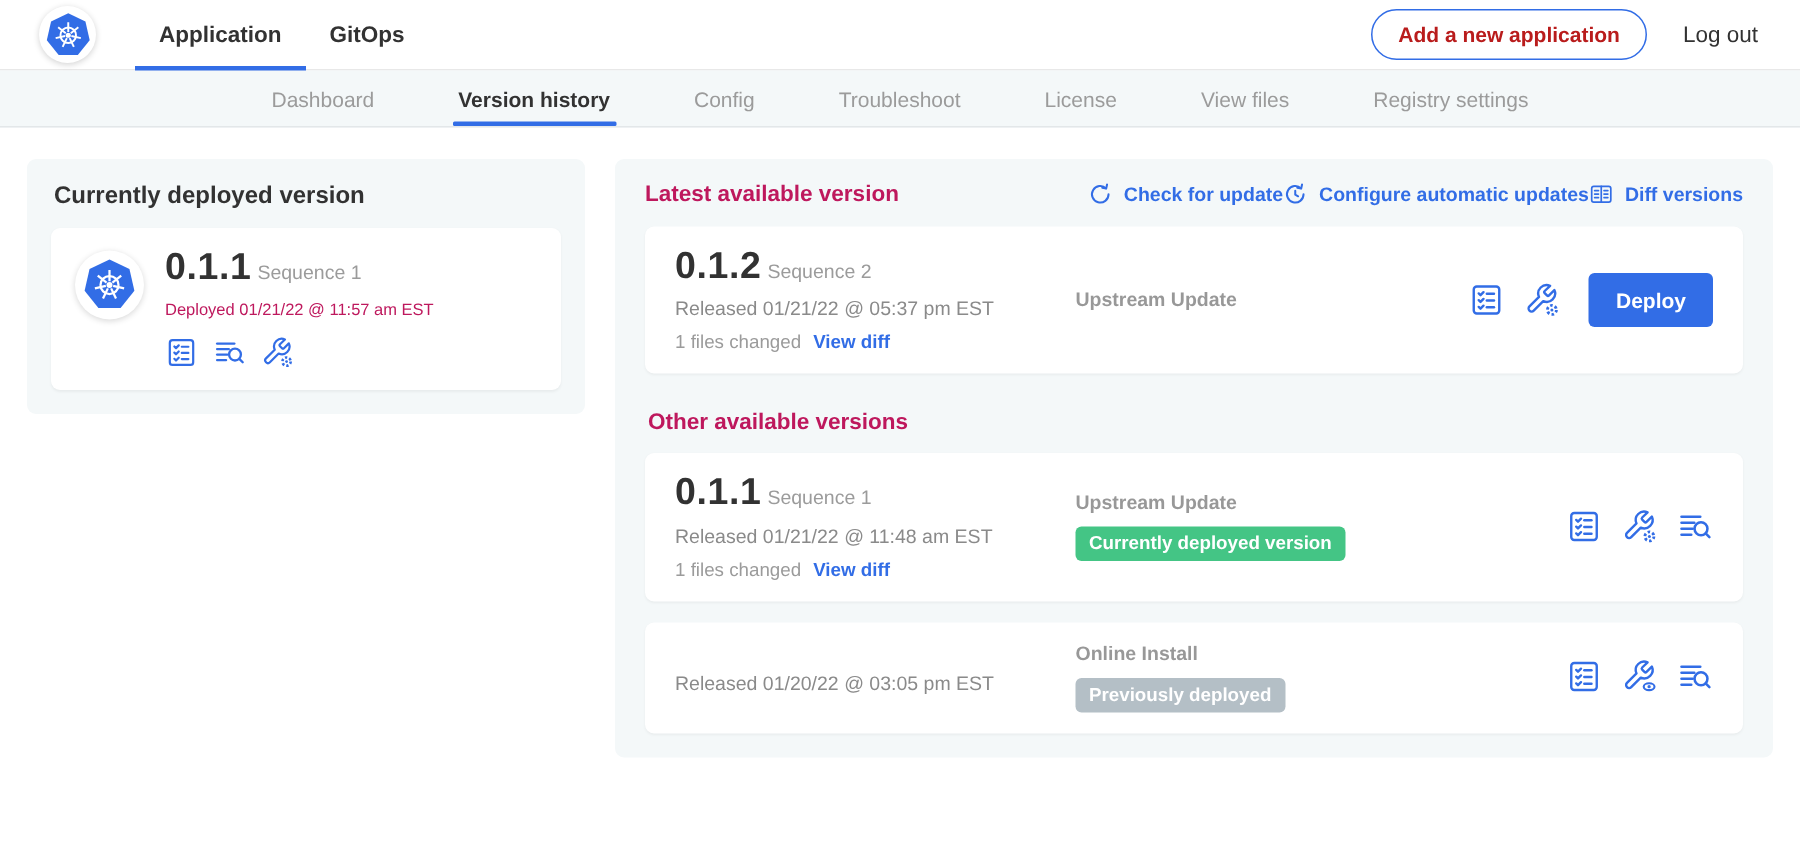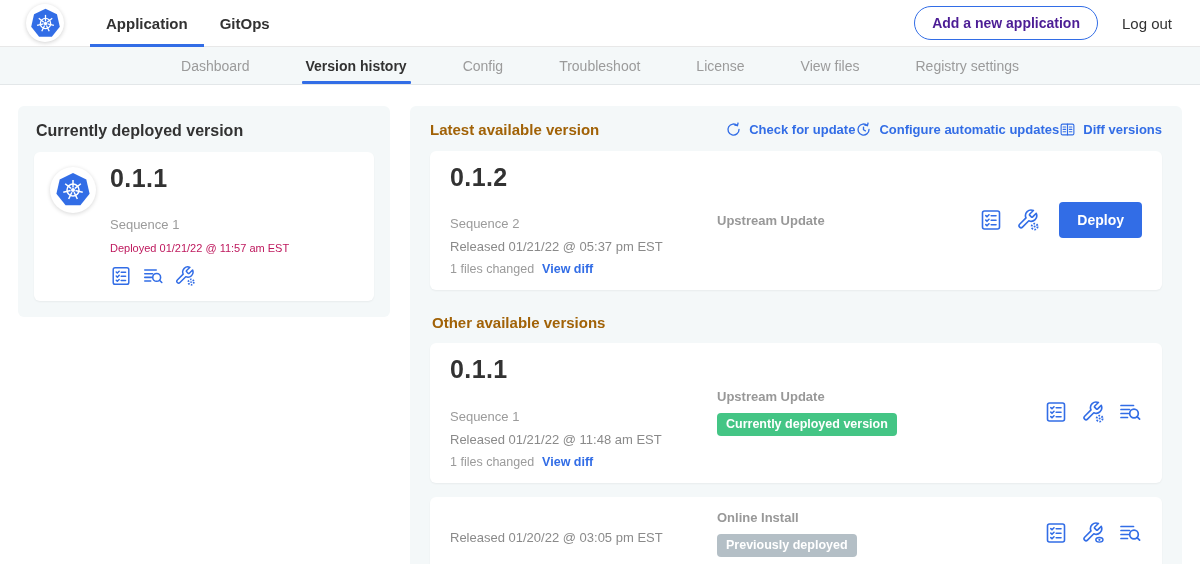--- a/index.html
+++ b/index.html
@@ -29,21 +29,21 @@
     position: relative; display: flex; align-items: center;
     padding: 0 16px; font-size: 15px; font-weight: 700; color: #323232;
     cursor: pointer;
   }
   .htab.active::after {
     content: ""; position: absolute; left: 0; right: 0; bottom: -1px;
     height: 3px; background: #326de6;
   }
   .header-right { margin-left: auto; display: flex; align-items: center; gap: 24px; }
   .add-app-btn {
-    background: #fff; border: 1px solid #326de6; color: #4c1d95;
+    background: #fff; border: 1px solid #326de6; color: #b91c1c;
     font-weight: 700; font-size: 14px; padding: 8px 17px;
     border-radius: 18px; font-family: inherit; cursor: pointer;
   }
   .logout { font-size: 15px; color: #323232; cursor: pointer; }
 
   
   .subnav {
     height: 38px; background: #f4f8f9; border-bottom: 1px solid #e3e7e9;
     display: flex; justify-content: center; gap: 56px;
   }
@@ -67,31 +67,31 @@
   .deployed-card {
     background: #fff; border-radius: 6px; padding: 13px 16px 14px;
     display: flex; gap: 14px; box-shadow: 0 1px 2px rgba(0,0,0,.05);
   }
   .avatar {
     width: 46px; height: 46px; border-radius: 50%; background: #fff;
     box-shadow: 0 1px 4px rgba(0,0,0,.16);
     display: flex; align-items: center; justify-content: center; flex: none; margin-top: 2px;
   }
   .avatar svg { width: 36px; height: 36px; }
-  .version-line { display: flex; align-items: baseline; gap: 26px; flex-direction: column; }
+  .version-line { display: flex; align-items: baseline; gap: 4px; }
   .version-num { font-size: 25px; font-weight: 700; color: #323232; letter-spacing: .4px; line-height: 1.05; }
   .sequence { font-size: 13px; color: #9b9b9b; }
   .deployed-date { font-size: 11px; color: #be185d; margin-top: 10px; }
   .icon-row { display: flex; gap: 10px; margin-top: 11px; }
   .icon-btn { width: 22px; height: 22px; color: #326de6; cursor: pointer; flex: none; }
 
   
   .available-panel { flex: 1; padding: 15px 20px 16px; }
   .avail-header { display: flex; align-items: center; justify-content: space-between; margin-bottom: 13px; }
-  .avail-title, .other-title { font-size: 15px; font-weight: 700; color: #a16207; }
+  .avail-title, .other-title { font-size: 15px; font-weight: 700; color: #be185d; }
   .avail-actions { display: flex; }
   .action-link {
     display: flex; align-items: center; gap: 7px;
     color: #326de6; font-size: 13px; font-weight: 700; cursor: pointer;
   }
   .action-link .icon-sm { width: 17px; height: 17px; color: #326de6; flex: none; }
 
   .version-card {
     background: #fff; border-radius: 6px; padding: 13px 20px 14px;
     display: flex; align-items: center; box-shadow: 0 1px 2px rgba(0,0,0,.05);

